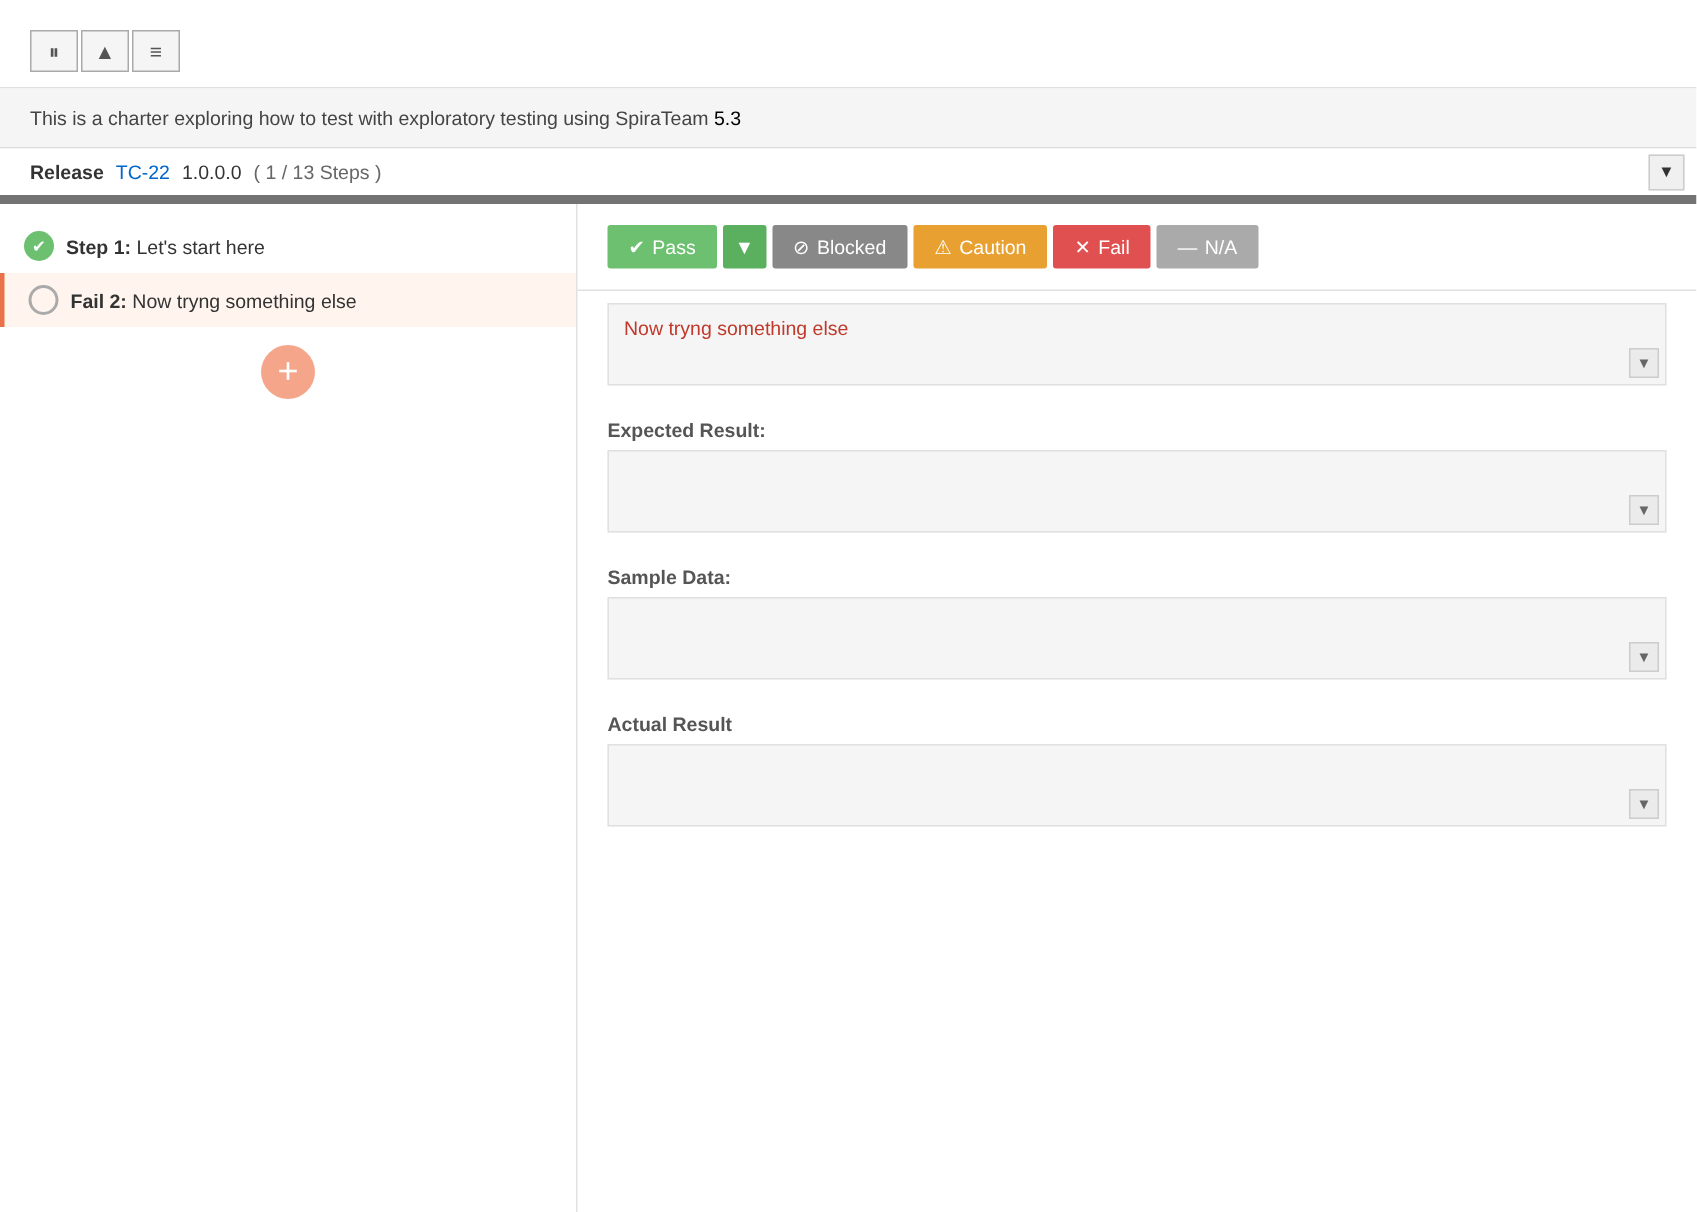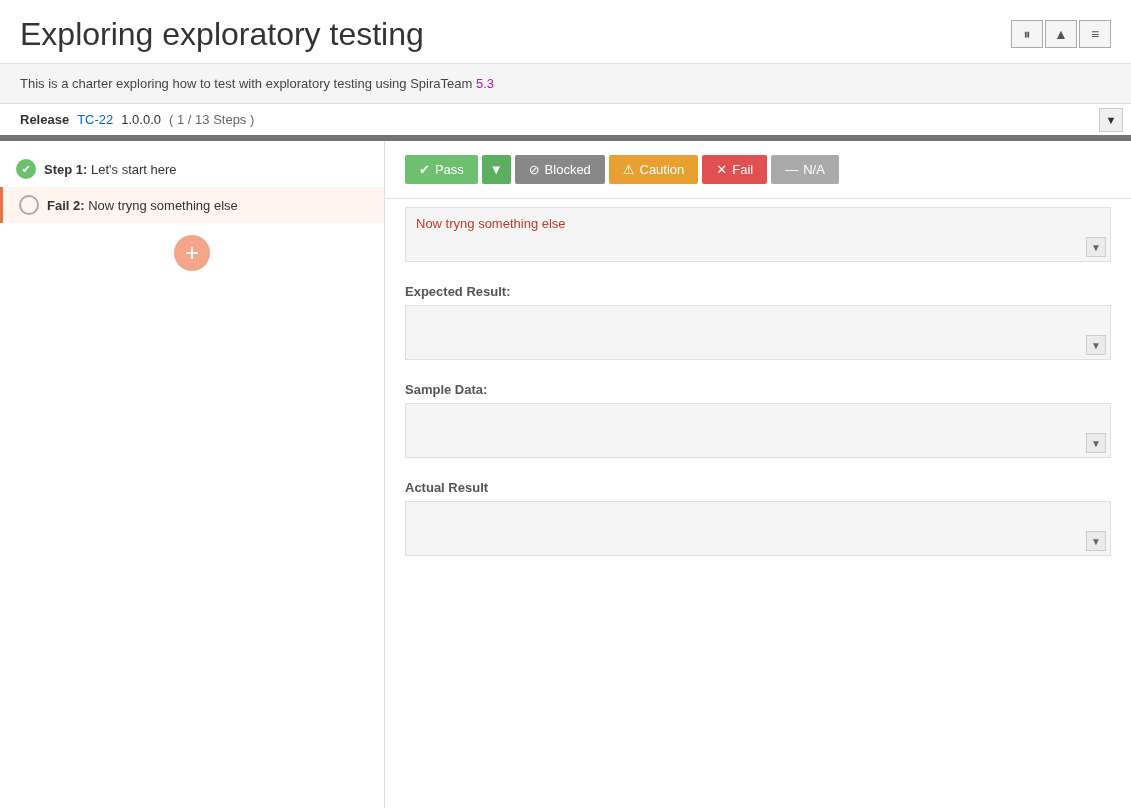--- a/index.html
+++ b/index.html
@@ -44,21 +44,21 @@
 
     
     .charter-banner {
       background: #f5f5f5;
       padding: 12px 20px;
       font-size: 13px;
       color: #444;
       border-bottom: 1px solid #ddd;
     }
     .charter-banner .version-link {
-      color: #a21caf;
+      color: #000000;
     }
 
     
     .release-bar {
       display: flex;
       align-items: center;
       padding: 8px 20px;
       background: #fff;
       border-bottom: 6px solid #737373;
       font-size: 13px;
@@ -309,21 +309,20 @@
       justify-content: center;
       font-size: 10px;
       cursor: pointer;
       color: #666;
     }
   </style>
 </head>
 <body>
 
 <div class="header">
-  <h1 class="page-title">Exploring exploratory testing</h1>
   <div class="header-controls">
     <button class="header-btn">⏸</button>
     <button class="header-btn">▲</button>
     <button class="header-btn">≡</button>
   </div>
 </div>
 
 <div class="charter-banner">
   <span>
     <span>This is a charter exploring how to test with exploratory testing using SpiraTeam </span><span class="version-link">5.3</span>

